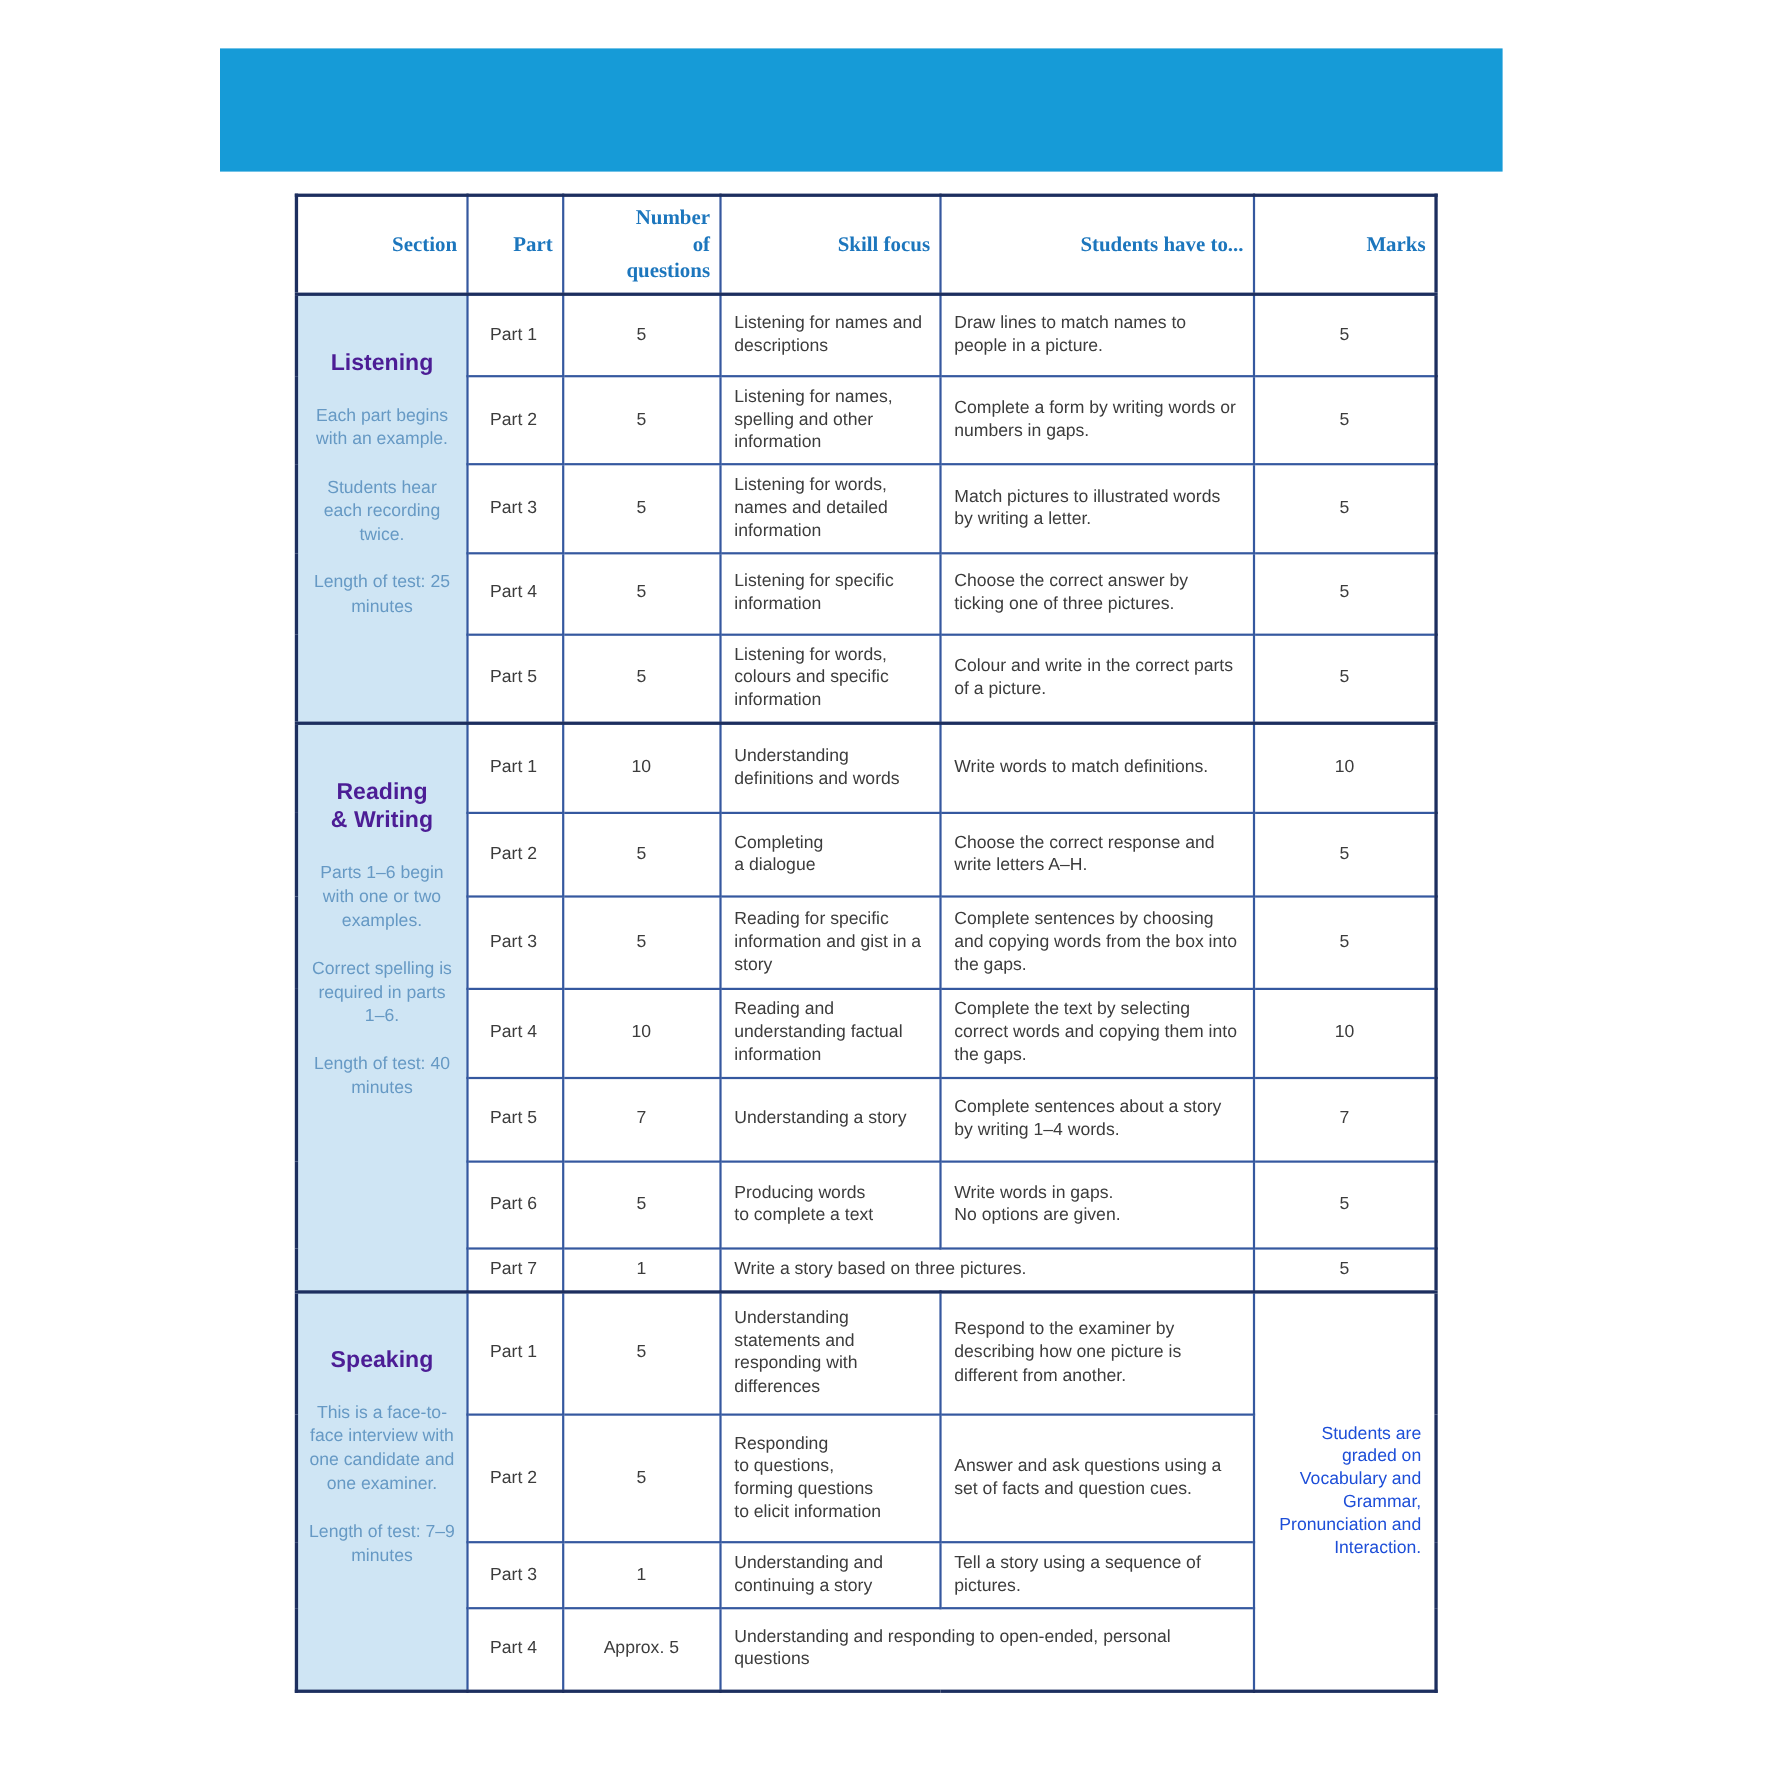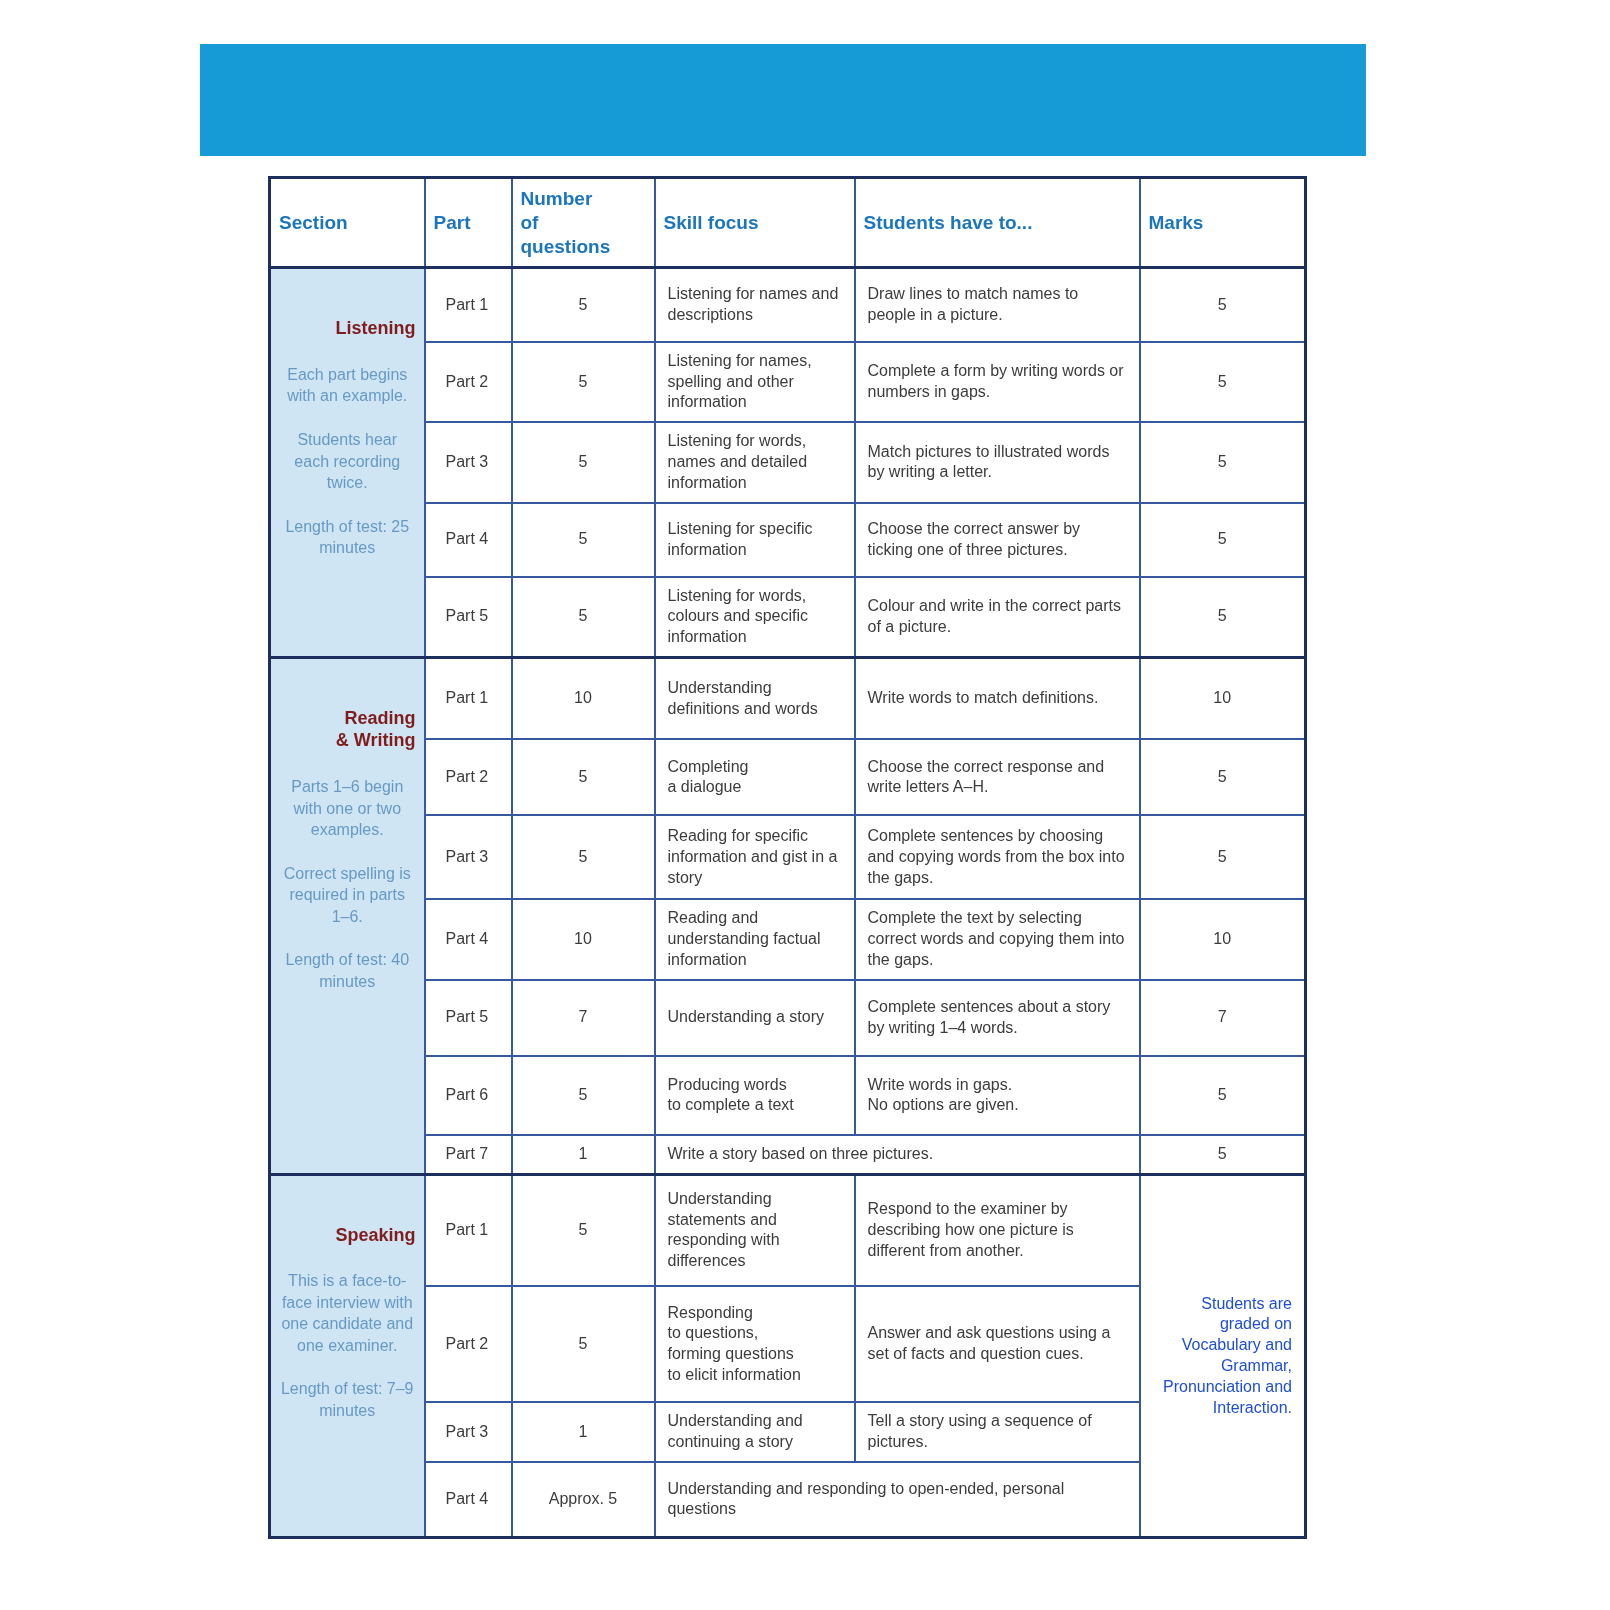--- a/index.html
+++ b/index.html
@@ -11,31 +11,32 @@
 
   table.exam {
     position: absolute; left: 268px; top: 176px; width: 1036px;
     border-collapse: collapse; table-layout: fixed;
     border: 3px solid #1d2f5f;
   }
   .exam th, .exam td { border: 2px solid #35589f; }
   .exam tbody.sec-group { border-top: 3px solid #1d2f5f; }
 
   .exam th {
-    color: #1c76bd; font-size: 19px; font-weight: bold; text-align: left;
+    color: #1c76bd; font-size: 19px; font-weight: bold; text-align: right;
     vertical-align: middle; white-space: pre-line; padding: 8px; line-height: 1.25;
     background: #ffffff;
+    font-family: Liberation Serif, serif;
   }
   .exam td {
     font-size: 16px; color: #3c3c3c; vertical-align: middle;
     padding: 8px 12px; line-height: 1.3; background: #ffffff;
   }
 
   td.sec { background: #cfe5f4; vertical-align: top; text-align: center; padding: 48px 8px 10px; }
-  .section-title { color: #7f1d1d; font-size: 18px; font-weight: bold; white-space: pre-line; margin: 0 0 24px; line-height: 1.25; text-align: right; }
+  .section-title { color: #4c1d95; font-size: 21px; font-weight: bold; white-space: pre-line; margin: 0 0 24px; line-height: 1.25; }
   .section-note { color: #6699c4; font-size: 16px; line-height: 1.35; margin: 0 0 22px; }
 
   td.part { text-align: left; padding-left: 20px; }
   td.num { text-align: center; }
   td.skill { white-space: pre-line; }
   td.task { white-space: pre-line; }
   td.marks { text-align: center; }
   td.marks-note { color: #1d4ed8; text-align: right; vertical-align: middle; }
 
   tr.h90 { height: 90px; }

